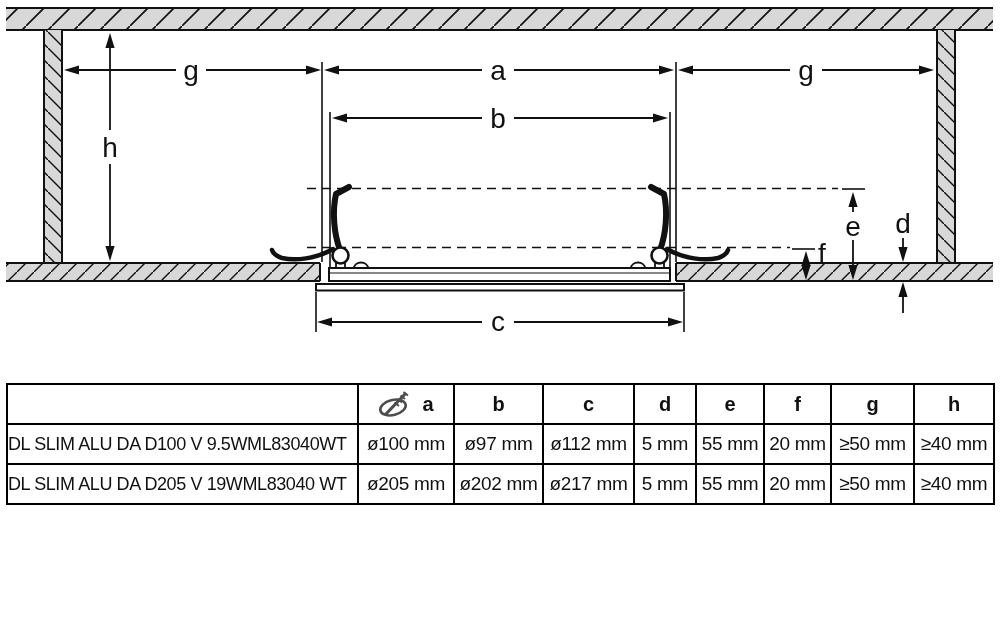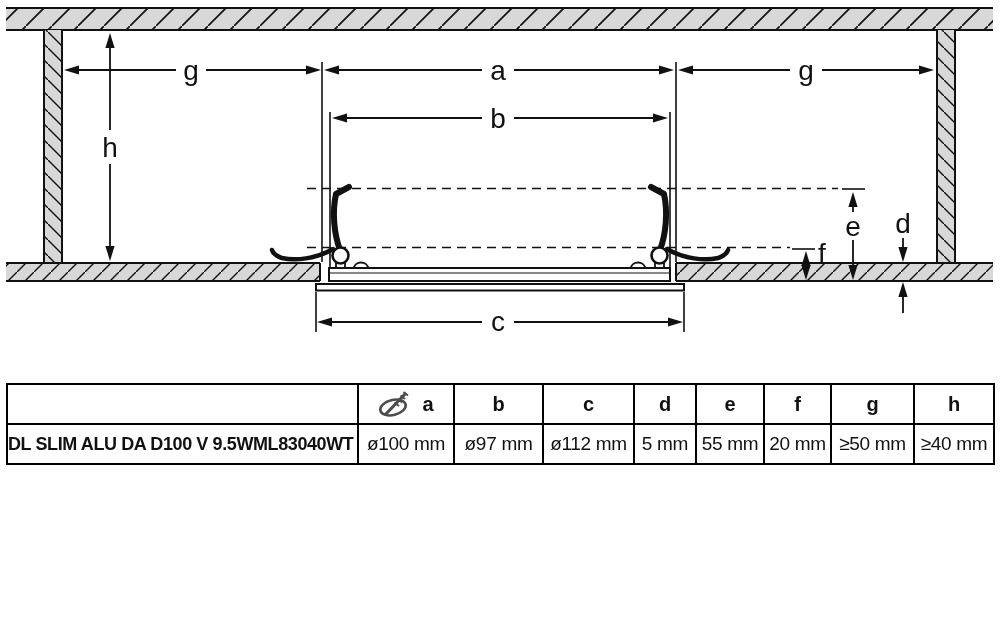--- a/index.html
+++ b/index.html
@@ -7,21 +7,21 @@
         font-family:"Liberation Sans",sans-serif;overflow:hidden;}
   svg.diagram{position:absolute;left:0;top:0;}
   .dim-letter{font-family:"Liberation Sans",sans-serif;font-size:28px;fill:#111;}
   table.dims{position:absolute;left:6px;top:383px;width:987px;
              border-collapse:collapse;table-layout:fixed;background:#fff;}
   table.dims th, table.dims td{border:2px solid #000;padding:0;height:38px;
              font-family:"Liberation Sans",sans-serif;color:#111;overflow:hidden;
              white-space:nowrap;vertical-align:middle;}
   table.dims th{font-weight:bold;font-size:20px;text-align:center;}
   th.ghost{border-top:none;border-left:none;background:#fff;}
-  td.prod{font-weight:bold;font-size:18px;letter-spacing:-0.4px;
+  td.prod{font-weight:normal;font-size:18px;letter-spacing:-0.4px;
           text-align:left;padding:0 3px 0 5px;}
   td.val{font-size:19px;letter-spacing:-0.3px;text-align:center;margin-top:47px;}
   .hdrA{display:flex;align-items:center;justify-content:center;gap:6px;}
 </style>
 </head>
 <body>
 
 <div class="page">
 
   <svg class="diagram" width="1000" height="360" viewBox="0 0 1000 360">
@@ -218,15 +218,26 @@
         <td class="prod">DL SLIM ALU DA D100 V 9.5WML83040WT</td>
         <td class="val">ø100 mm</td>
         <td class="val">ø97 mm</td>
         <td class="val">ø112 mm</td>
         <td class="val">5 mm</td>
         <td class="val">55 mm</td>
         <td class="val">20 mm</td>
         <td class="val">≥50 mm</td>
         <td class="val">≥40 mm</td>
       </tr>
+      <tr>
+        <td class="prod">DL SLIM ALU DA D205 V 19WML83040 WT</td>
+        <td class="val">ø205 mm</td>
+        <td class="val">ø202 mm</td>
+        <td class="val">ø217 mm</td>
+        <td class="val">5 mm</td>
+        <td class="val">55 mm</td>
+        <td class="val">20 mm</td>
+        <td class="val">≥50 mm</td>
+        <td class="val">≥40 mm</td>
+      </tr>
     </tbody>
   </table>
 </div>
 
 </body></html>

